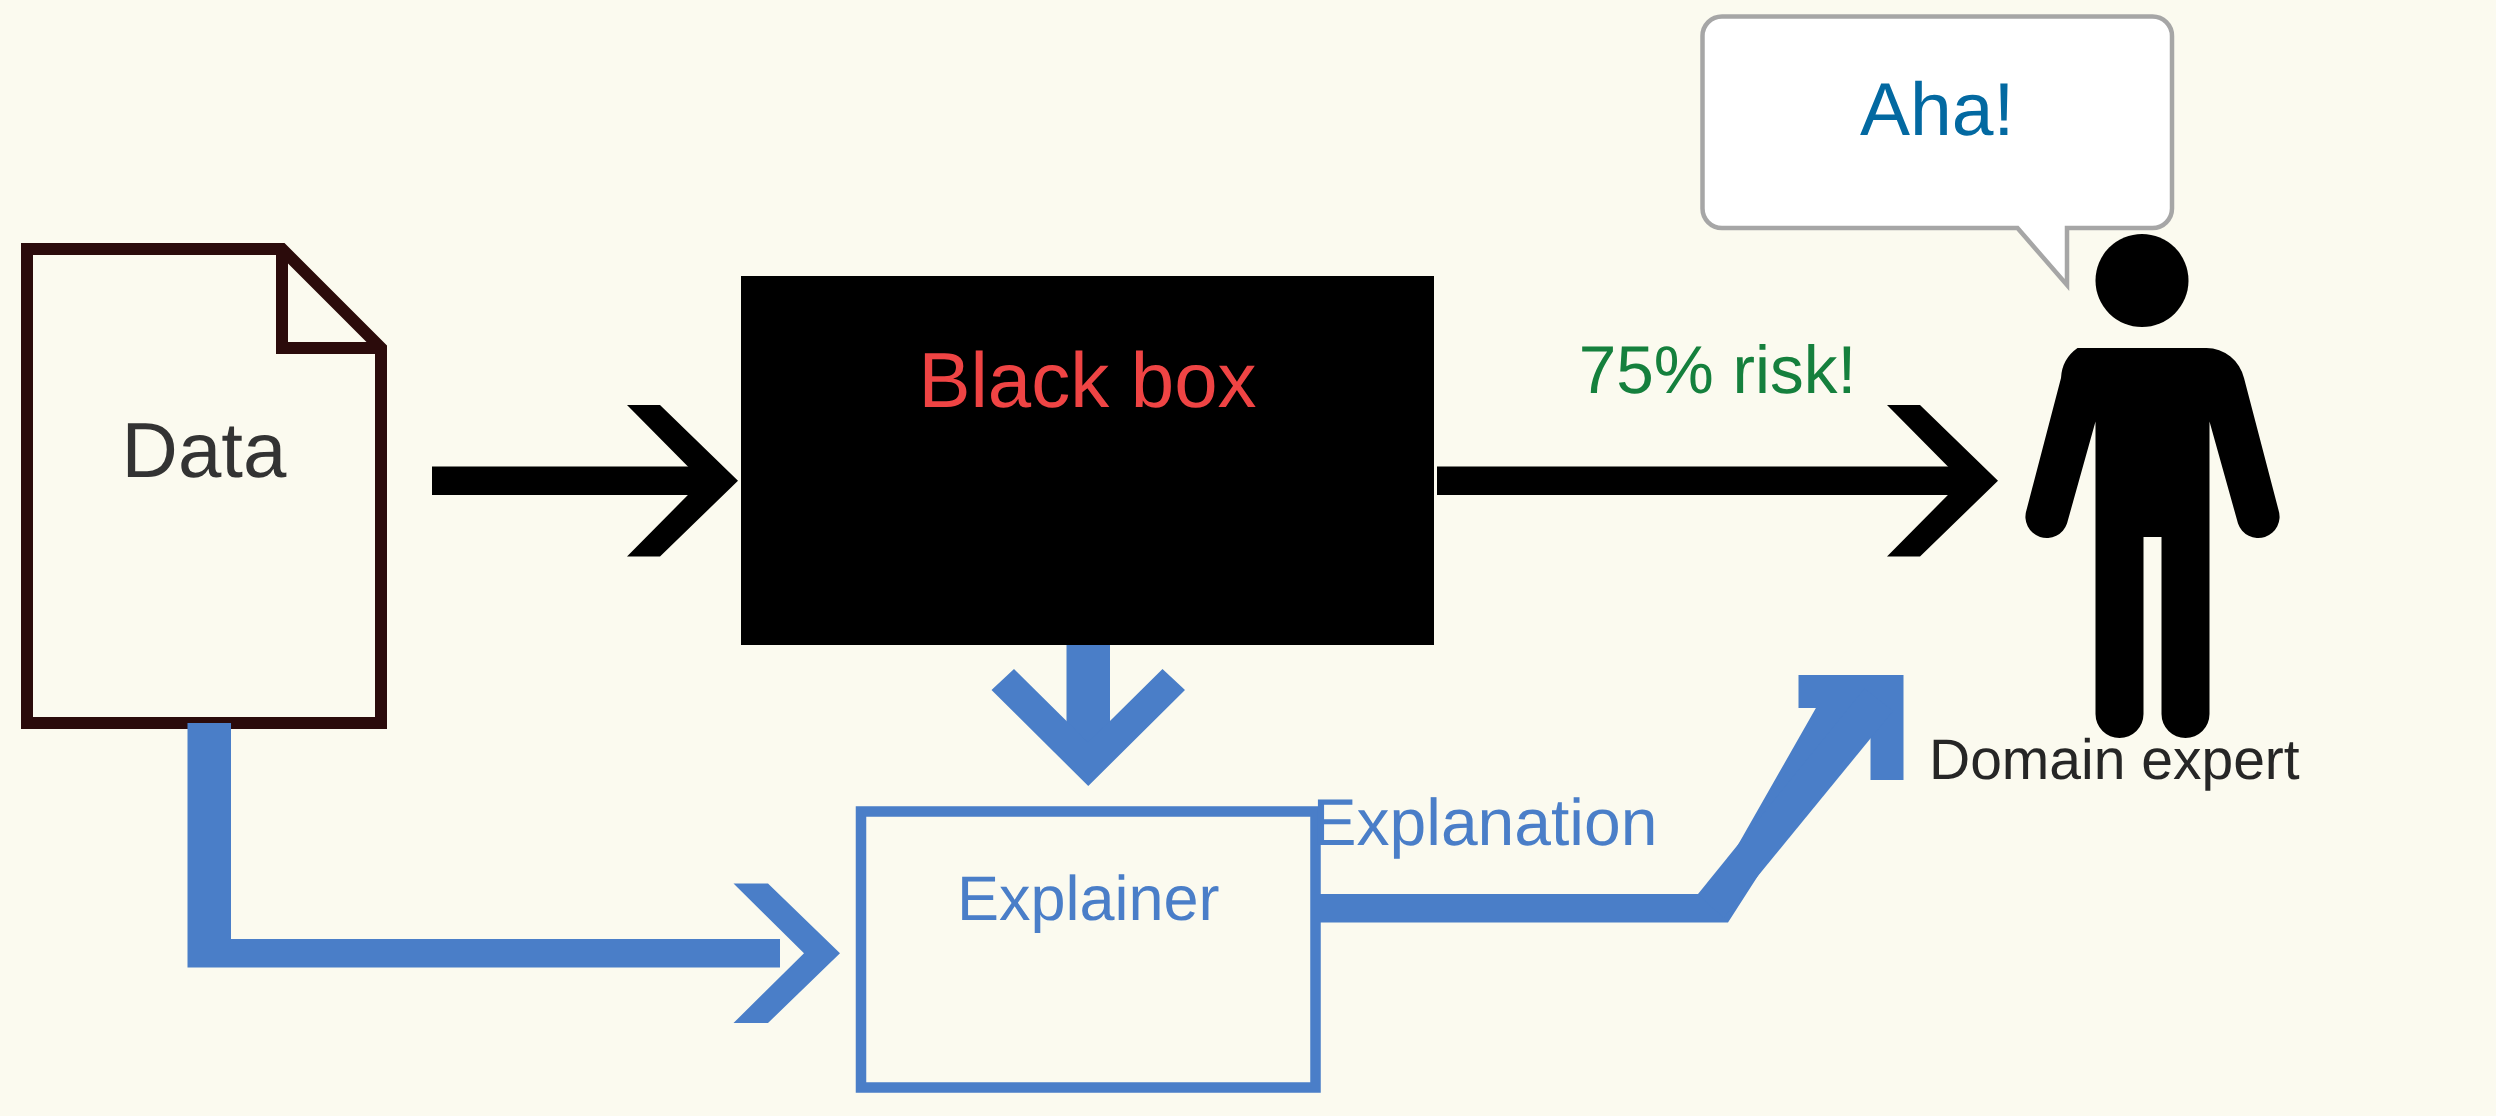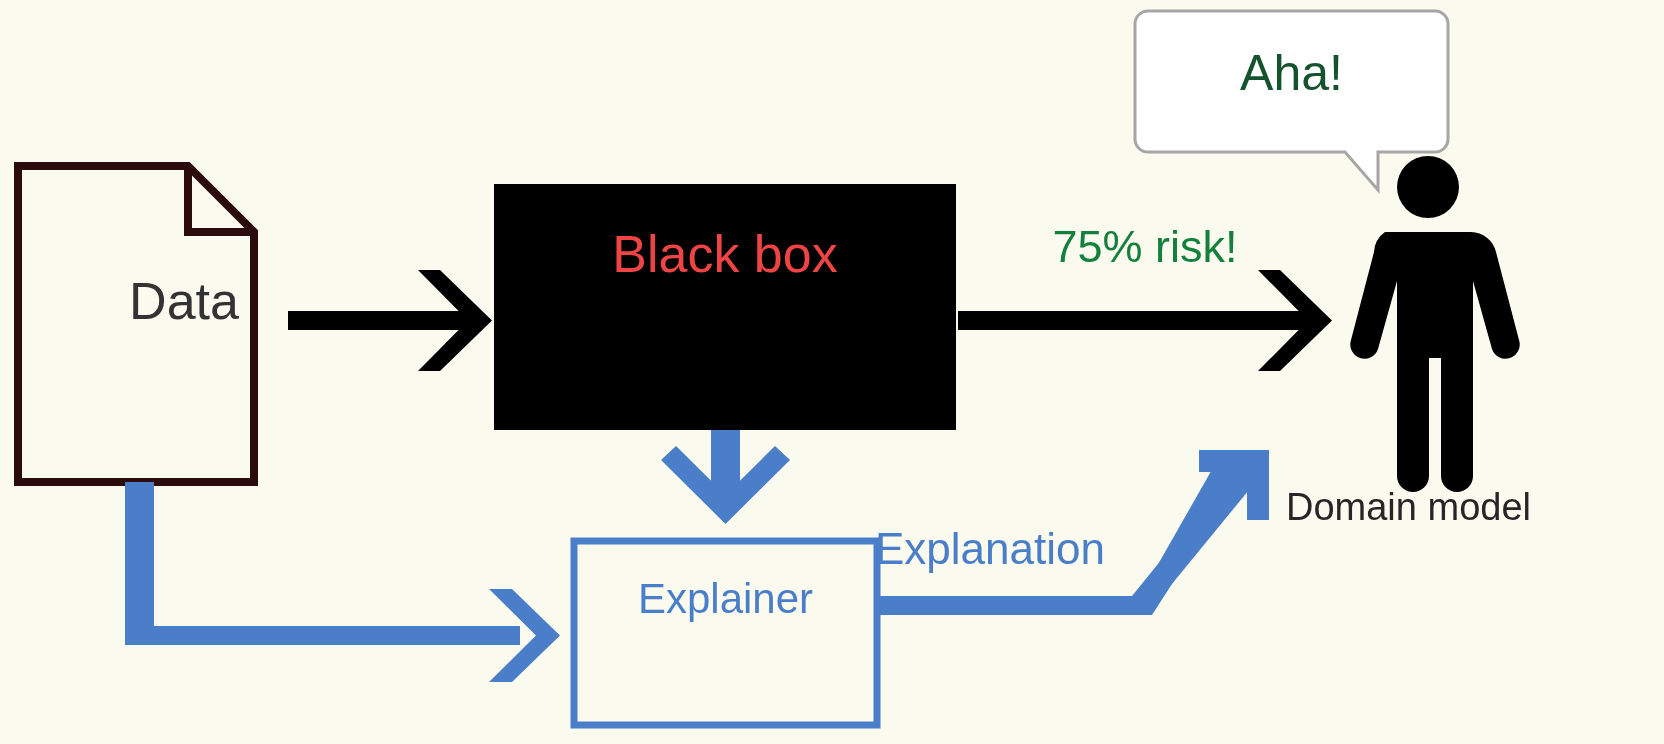--- a/index.html
+++ b/index.html
@@ -25,21 +25,20 @@
     position: absolute;
     white-space: nowrap;
     line-height: 1;
   }
   #data-label {
     left: 14px; top: 275px;
     width: 244px;
     text-align: center;
     font-size: 52px;
     color: #333333;
-    margin-left: 48px;
   }
   #bbm-line1 {
     left: 494px; top: 228px;
     width: 462px;
     text-align: center;
     font-size: 52px;
     color: #ef4444;
   }
   #bbm-line2 {
     left: 494px; top: 312px;
@@ -53,21 +52,21 @@
     width: 374px;
     text-align: center;
     font-size: 45px;
     color: #15803d;
   }
   #aha-label {
     left: 1135px; top: 48px;
     width: 313px;
     text-align: center;
     font-size: 50px;
-    color: #14532d;
+    color: #0369a1;
   }
   #expert-label {
     left: 1286px; top: 488px;
     font-size: 38px;
     color: #262626;
   }
   #explainer-label {
     left: 571px; top: 578px;
     width: 309px;
     text-align: center;
@@ -155,19 +154,19 @@
 
   <div class="lbl" id="data-label">Data</div>
 
   <div class="lbl" id="bbm-line1">Black box</div>
 
 
   <div class="lbl" id="risk-label">75% risk!</div>
 
   <div class="lbl" id="aha-label">Aha!</div>
 
-  <div class="lbl" id="expert-label">Domain model</div>
+  <div class="lbl" id="expert-label">Domain expert</div>
 
   <div class="lbl" id="explainer-label">Explainer</div>
 
   <div class="lbl" id="explanation-label">Explanation</div>
 
 </div>
 
 </body></html>

